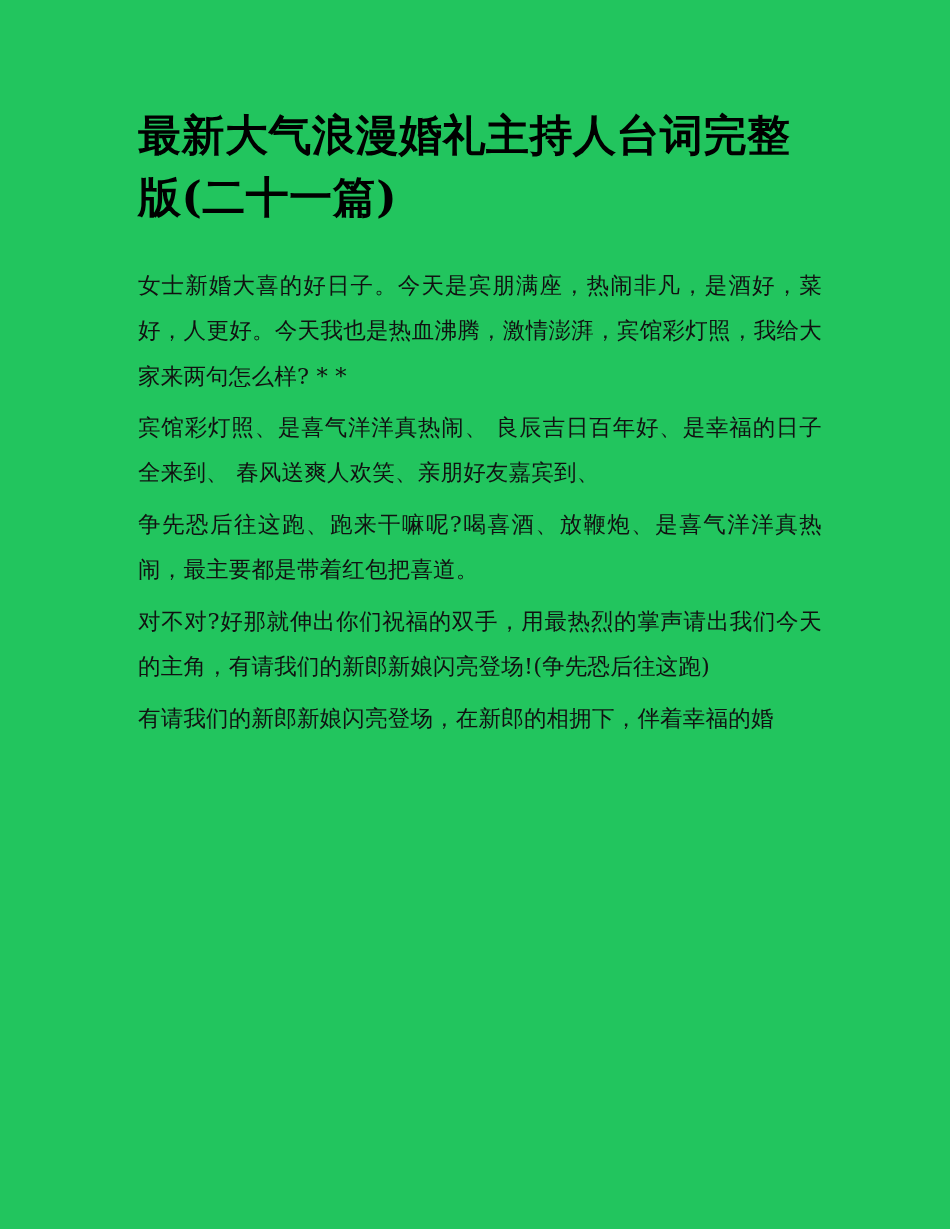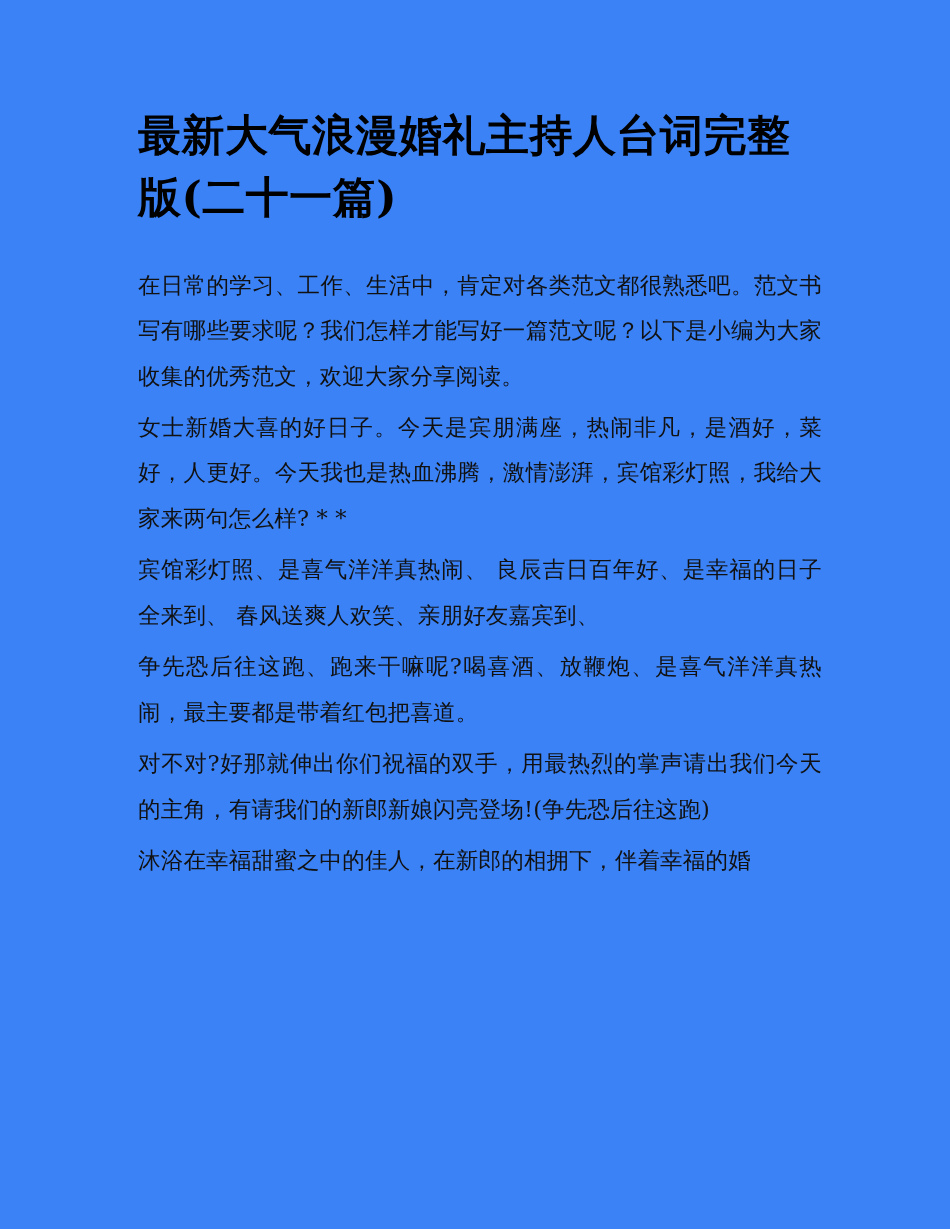--- a/index.html
+++ b/index.html
@@ -12,21 +12,21 @@
     height: 1229px;
     font-family: "DejaVu Serif", "Liberation Serif", serif;
     color: #000000;
     overflow: hidden;
   }
   .page {
     box-sizing: border-box;
     width: 950px;
     height: 1229px;
     padding: 104px 128px 12px 138px;
-    background: #3b82f6;
+    background: #22c55e;
   }
   .doc-title {
     font-family: "DejaVu Serif", "Liberation Serif", serif;
     font-weight: 700;
     font-size: 43px;
     line-height: 1.45;
     letter-spacing: 0.5px;
     margin: 0 0 34px 0;
     color: #000000;
   }
@@ -41,19 +41,18 @@
   .para.tight {
     margin-bottom: 0;
   }
 </style>
 </head>
 <body>
 
 <div class="page">
   <h1 class="doc-title">最新大气浪漫婚礼主持人台词完整版(二十一篇)</h1>
 
-  <p class="para">在日常的学习、工作、生活中，肯定对各类范文都很熟悉吧。范文书写有哪些要求呢？我们怎样才能写好一篇范文呢？以下是小编为大家收集的优秀范文，欢迎大家分享阅读。</p>
   <p class="para">女士新婚大喜的好日子。今天是宾朋满座，热闹非凡，是酒好，菜好，人更好。今天我也是热血沸腾，激情澎湃，宾馆彩灯照，我给大家来两句怎么样? * *</p>
   <p class="para">宾馆彩灯照、是喜气洋洋真热闹、 良辰吉日百年好、是幸福的日子全来到、 春风送爽人欢笑、亲朋好友嘉宾到、</p>
   <p class="para">争先恐后往这跑、跑来干嘛呢?喝喜酒、放鞭炮、是喜气洋洋真热闹，最主要都是带着红包把喜道。</p>
   <p class="para">对不对?好那就伸出你们祝福的双手，用最热烈的掌声请出我们今天的主角，有请我们的新郎新娘闪亮登场!(争先恐后往这跑)</p>
-  <p class="para tight">沐浴在幸福甜蜜之中的佳人，在新郎的相拥下，伴着幸福的婚</p>
+  <p class="para tight">有请我们的新郎新娘闪亮登场，在新郎的相拥下，伴着幸福的婚</p>
 </div>
 
 </body></html>

